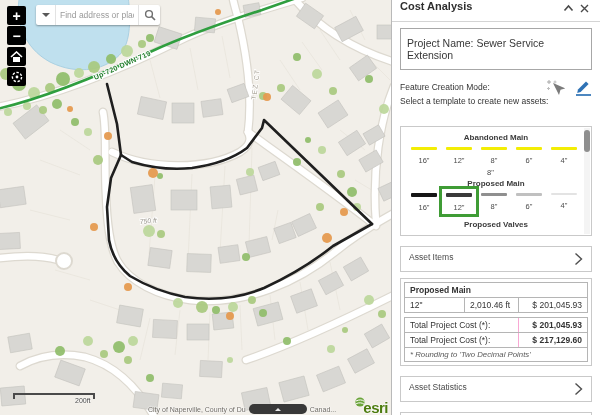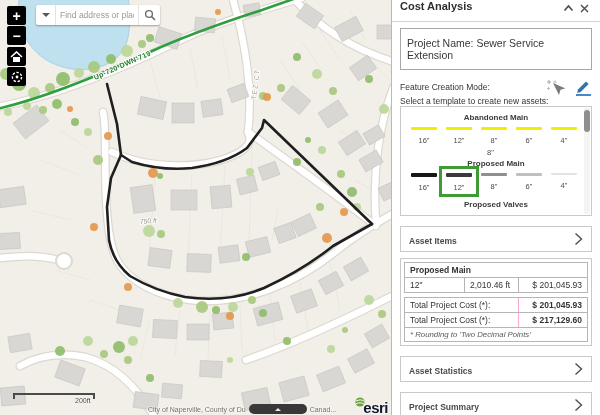--- a/index.html
+++ b/index.html
@@ -30,60 +30,60 @@
   .scalebar .bar { position:absolute; left:0; right:0; top:0; border-top:2px solid #4a4a4a; }
   .scalebar .sl { position:absolute; left:60px; top:4px; font-size:7px; color:#4c4c4c;
                   text-shadow:0 0 2px #fff,0 0 2px #fff; }
 
   .attribution { position:absolute; left:148px; bottom:1px; display:flex; align-items:center; gap:3px;
                  font-size:7px; color:#6e6a63; text-shadow:0 0 2px #fff,0 0 2px #fff,0 0 2px #fff; z-index:4; white-space:nowrap; }
   .attr-pill { width:58px; height:10px; background:#383838; border-radius:5px; display:flex;
                align-items:center; justify-content:center; cursor:pointer; }
   .attr-pill i { width:0; height:0; border:3px solid transparent; border-bottom-color:#e8e8e8; margin-top:-3px; }
   .esri-logo { position:absolute; right:3px; bottom:0px; display:flex; align-items:flex-end; z-index:4; }
-  .esri-logo .word { font-size:15px; font-weight:bold; color:#0f172a; letter-spacing:-.5px;
+  .esri-logo .word { font-size:15px; font-weight:bold; color:#4d7c0f; letter-spacing:-.5px;
                      text-shadow:0 0 2px #fff,0 0 2px #fff; line-height:14px; }
   .esri-logo .globe { margin-right:-2px; margin-bottom:8px; }
 
   
   .panel { flex:1; background:#fff; border-left:1px solid #b9b9b9; box-shadow:-2px 0 4px rgba(0,0,0,.18);
            display:flex; flex-direction:column; height:415px; }
   .panel-header { height:22px; display:flex; align-items:flex-start; padding:0 8px; border-bottom:1px solid #d4d4d4; flex:0 0 22px; }
   .panel-title { flex:1; font-size:11px; font-weight:bold; color:#2e2e2e; }
   .hicon { width:16px; height:16px; display:flex; align-items:center; justify-content:center; cursor:pointer; color:#4a4a4a; }
   .panel-body { flex:1; padding:6px 8px 4px 8px; overflow:hidden; }
 
   .project-box { border:1px solid #a7a7a7; padding:8px 6px; font-size:10.5px; font-weight:400; color:#383838; }
 
   .fcm-row { display:flex; align-items:center; margin-top:8px; }
   .fcm-label { flex:1; font-size:8.5px; color:#333; }
   .fcm-icons { display:flex; align-items:center; gap:10px; }
   .fcm-icons svg { display:block; cursor:pointer; }
 
   .select-label { font-size:8.5px; color:#333; }
 
-  .template-box { position:relative; margin-top:0; border:1px solid #c9c9c9; height:110px; overflow:hidden; padding-top:4px; }
+  .template-box { position:relative; margin-top:20px; border:1px solid #c9c9c9; height:110px; overflow:hidden; padding-top:4px; }
   .tpl-track { position:absolute; right:1px; top:1px; bottom:1px; width:6px; background:#f4f4f4; }
   .tpl-thumb { position:absolute; right:1px; top:3px; width:6px; height:22px; background:#8f8f8f; border-radius:3px; cursor:pointer; }
   .tpl-title { text-align:center; font-size:8px; font-weight:bold; color:#3c3c3c; margin:2px 0 1px; }
   .tpl-row { display:flex; justify-content:space-between; padding:0 10px 0 6px; }
   .tpl-item { width:34px; display:flex; flex-direction:column; align-items:center; gap:6px; padding:4px 0 2px; cursor:pointer; }
   .tpl-item.selected { outline:3px solid #3f9c35; }
   .sw { width:26px; border-radius:1px; }
   .sw.y  { height:3px; background:#f3ed05; }
   .sw.p16{ height:4px;   background:#161616; }
   .sw.p12{ height:3.5px; background:#3a3a3a; }
   .sw.p8 { height:3px;   background:#8f8f8f; }
   .sw.p6 { height:2.5px; background:#c0c0c0; }
   .sw.p4 { height:2px;   background:#e3e3e3; }
   .tlbl { font-size:7.5px; color:#4a4a4a; }
   .extra-lbl { font-size:7.5px; color:#4a4a4a; margin:1px 0 0 86px; }
 
   .section-box { margin-top:10px; border:1px solid #c9c9c9; background:#fff; padding:5px 8px;
-                 display:flex; align-items:flex-end; cursor:pointer;font-weight:bold; }
+                 display:flex; align-items:flex-start; cursor:pointer; }
   .section-box:first-of-type { margin-top:12px; }
   .section-label { flex:1; font-size:8.5px; color:#4a4a4a; }
 
   .cost-wrap { margin-top:6px; border:1px solid #c9c9c9; padding:3px; }
   .tblock { border:1px solid #b5b5b5; }
   .thead { padding:2px 5px; font-size:8.5px; font-weight:600; color:#333; border-bottom:1px solid #b5b5b5; }
   .trow { display:flex; font-size:8.5px; color:#333; }
   .trow > div { padding:2px 5px; }
   .c1 { flex:0 0 60px; border-right:1px solid #b5b5b5; }
   .c2 { flex:1; border-right:1px solid #b5b5b5; }

